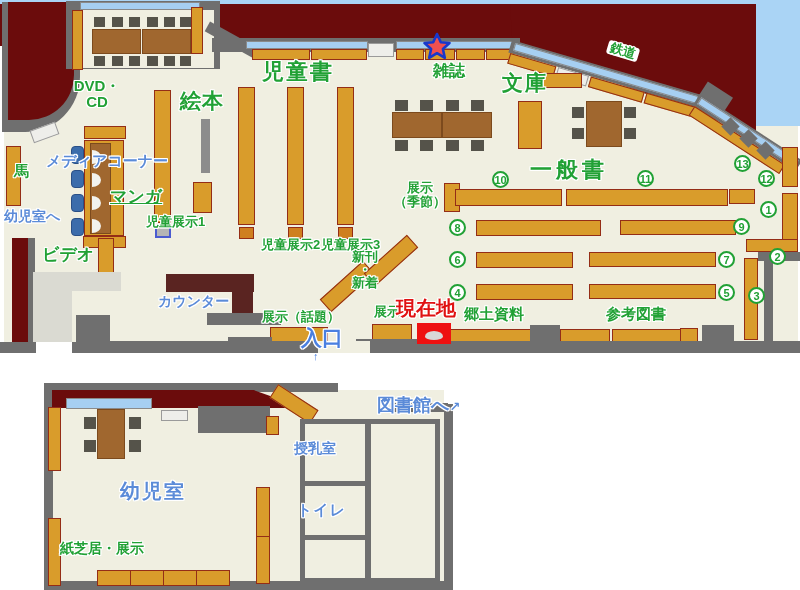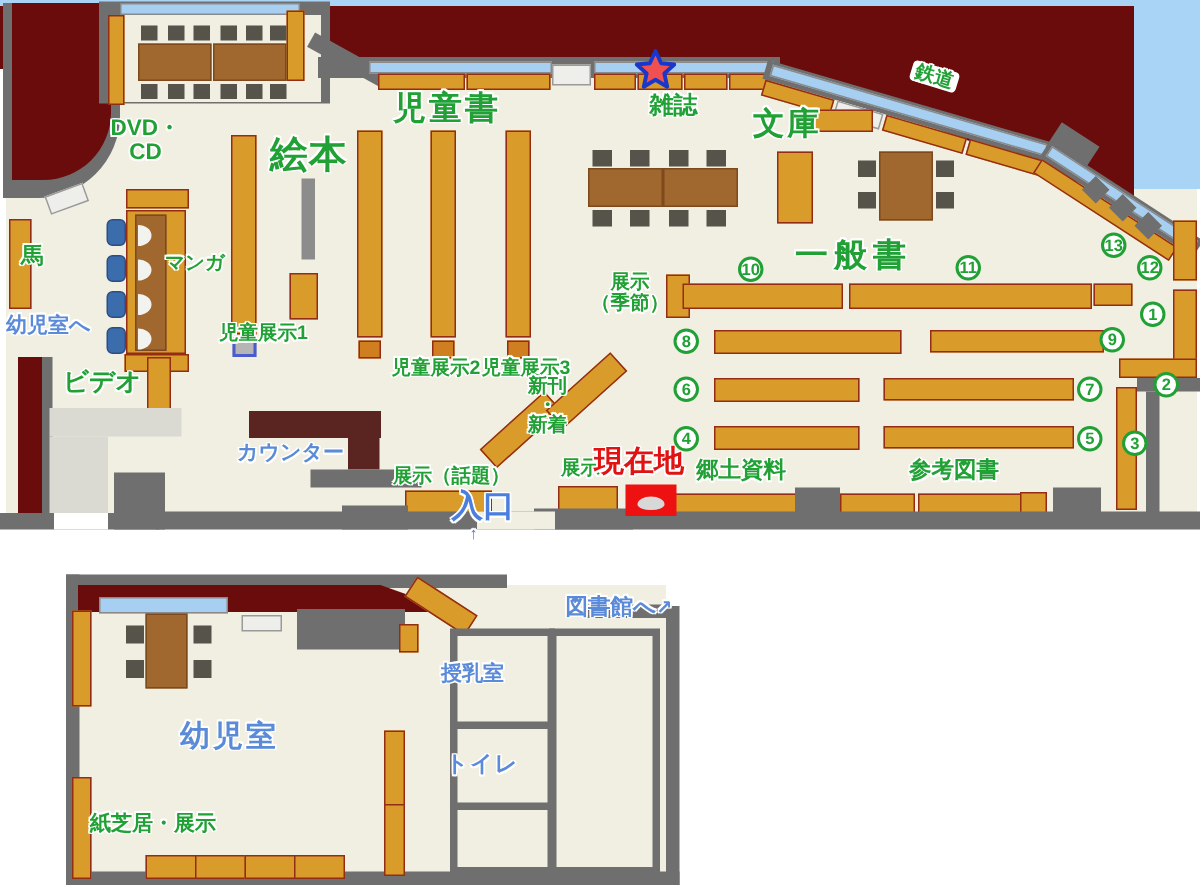--- a/index.html
+++ b/index.html
@@ -201,26 +201,27 @@
     <svg width="28" height="28" viewBox="0 0 28 28">
       <polygon points="14,2 17.8,10.2 26.5,11 19.9,17 21.8,25.8 14,21.2 6.2,25.8 8.1,17 1.5,11 10.2,10.2" fill="#f05050" stroke="#1838cc" stroke-width="2.6" stroke-linejoin="round"></polygon>
     </svg>
   </div>
   <div class="kiosk" style="left:417px;top:323px;width:34px;height:21px;"></div>
   <div class="kioskin" style="left:425px;top:331px;width:18px;height:9px;"></div>
 
   <div class="lbl g" style="left:262px;top:60px;font-size:22px;letter-spacing:2px;">児童書</div>
   <div class="lbl g" style="left:433px;top:62px;font-size:16px;">雑誌</div>
   <div class="lbl g" style="left:502px;top:72px;font-size:21px;letter-spacing:2px;">文庫</div>
-  <div class="lbl g" style="left:180px;top:90px;font-size:25px;letter-spacing:1px;">絵本</div>
+  <div class="lbl g" style="left:180px;top:90px;font-size:21px;letter-spacing:1px;">絵本</div>
   <div class="lbl g" style="left:64px;top:78px;width:66px;font-size:15px;text-align:center;">DVD・
 CD</div>
   <div class="lbl g pill" style="left:607px;top:44px;font-size:13px;transform:rotate(17deg);">鉄道</div>
   <div class="lbl g" style="left:14px;top:163px;font-size:15px;">馬</div>
-  <div class="lbl g" style="left:110px;top:168px;font-size:13px;">マンガ</div>
+  <div class="lbl b" style="left:46px;top:153px;font-size:15px;">メディアコーナー</div>
+  <div class="lbl g" style="left:110px;top:188px;font-size:17px;text-decoration:underline;">マンガ</div>
   <div class="lbl b" style="left:4px;top:209px;font-size:14px;">幼児室へ</div>
   <div class="lbl g" style="left:42px;top:246px;font-size:17px;">ビデオ</div>
   <div class="lbl b" style="left:158px;top:294px;font-size:14px;">カウンター</div>
   <div class="lbl g" style="left:146px;top:215px;font-size:13px;">児童展示1</div>
   <div class="lbl g" style="left:261px;top:238px;font-size:13px;">児童展示2</div>
   <div class="lbl g" style="left:321px;top:238px;font-size:13px;">児童展示3</div>
   <div class="lbl g" style="left:334px;top:250px;width:62px;font-size:13px;text-align:center;line-height:1.0;">新刊
 ・
 新着</div>
   <div class="lbl g" style="left:394px;top:181px;font-size:13px;text-align:center;">展示
@@ -272,20 +273,20 @@
   <div class="wall" style="left:300px;top:535px;width:70px;height:5px;"></div>
   <div class="roombox" style="left:366px;top:419px;width:74px;height:164px;"></div>
   <div class="sh" style="left:256px;top:487px;width:14px;height:50px;"></div>
   <div class="sh" style="left:256px;top:536px;width:14px;height:48px;"></div>
   <div class="sh" style="left:97px;top:570px;width:34px;height:16px;"></div>
   <div class="sh" style="left:130px;top:570px;width:34px;height:16px;"></div>
   <div class="sh" style="left:163px;top:570px;width:34px;height:16px;"></div>
   <div class="sh" style="left:196px;top:570px;width:34px;height:16px;"></div>
 
   <div style="left:377px;top:396px;">
-    <span class="lbl b" style="font-size:15px;">図書館へ</span><span class="lbl b" style="font-size:13px;">↗</span>
+    <span class="lbl b" style="font-size:18px;">図書館へ</span><span class="lbl b" style="font-size:13px;">↗</span>
   </div>
   <div class="lbl b" style="left:294px;top:441px;font-size:14px;">授乳室</div>
   <div class="lbl b" style="left:297px;top:502px;font-size:15px;letter-spacing:1px;">トイレ</div>
   <div class="lbl b" style="left:120px;top:481px;font-size:20px;letter-spacing:2px;">幼児室</div>
   <div class="lbl g" style="left:60px;top:541px;font-size:14px;">紙芝居・展示</div>
 
 </div>
 
 </body></html>

